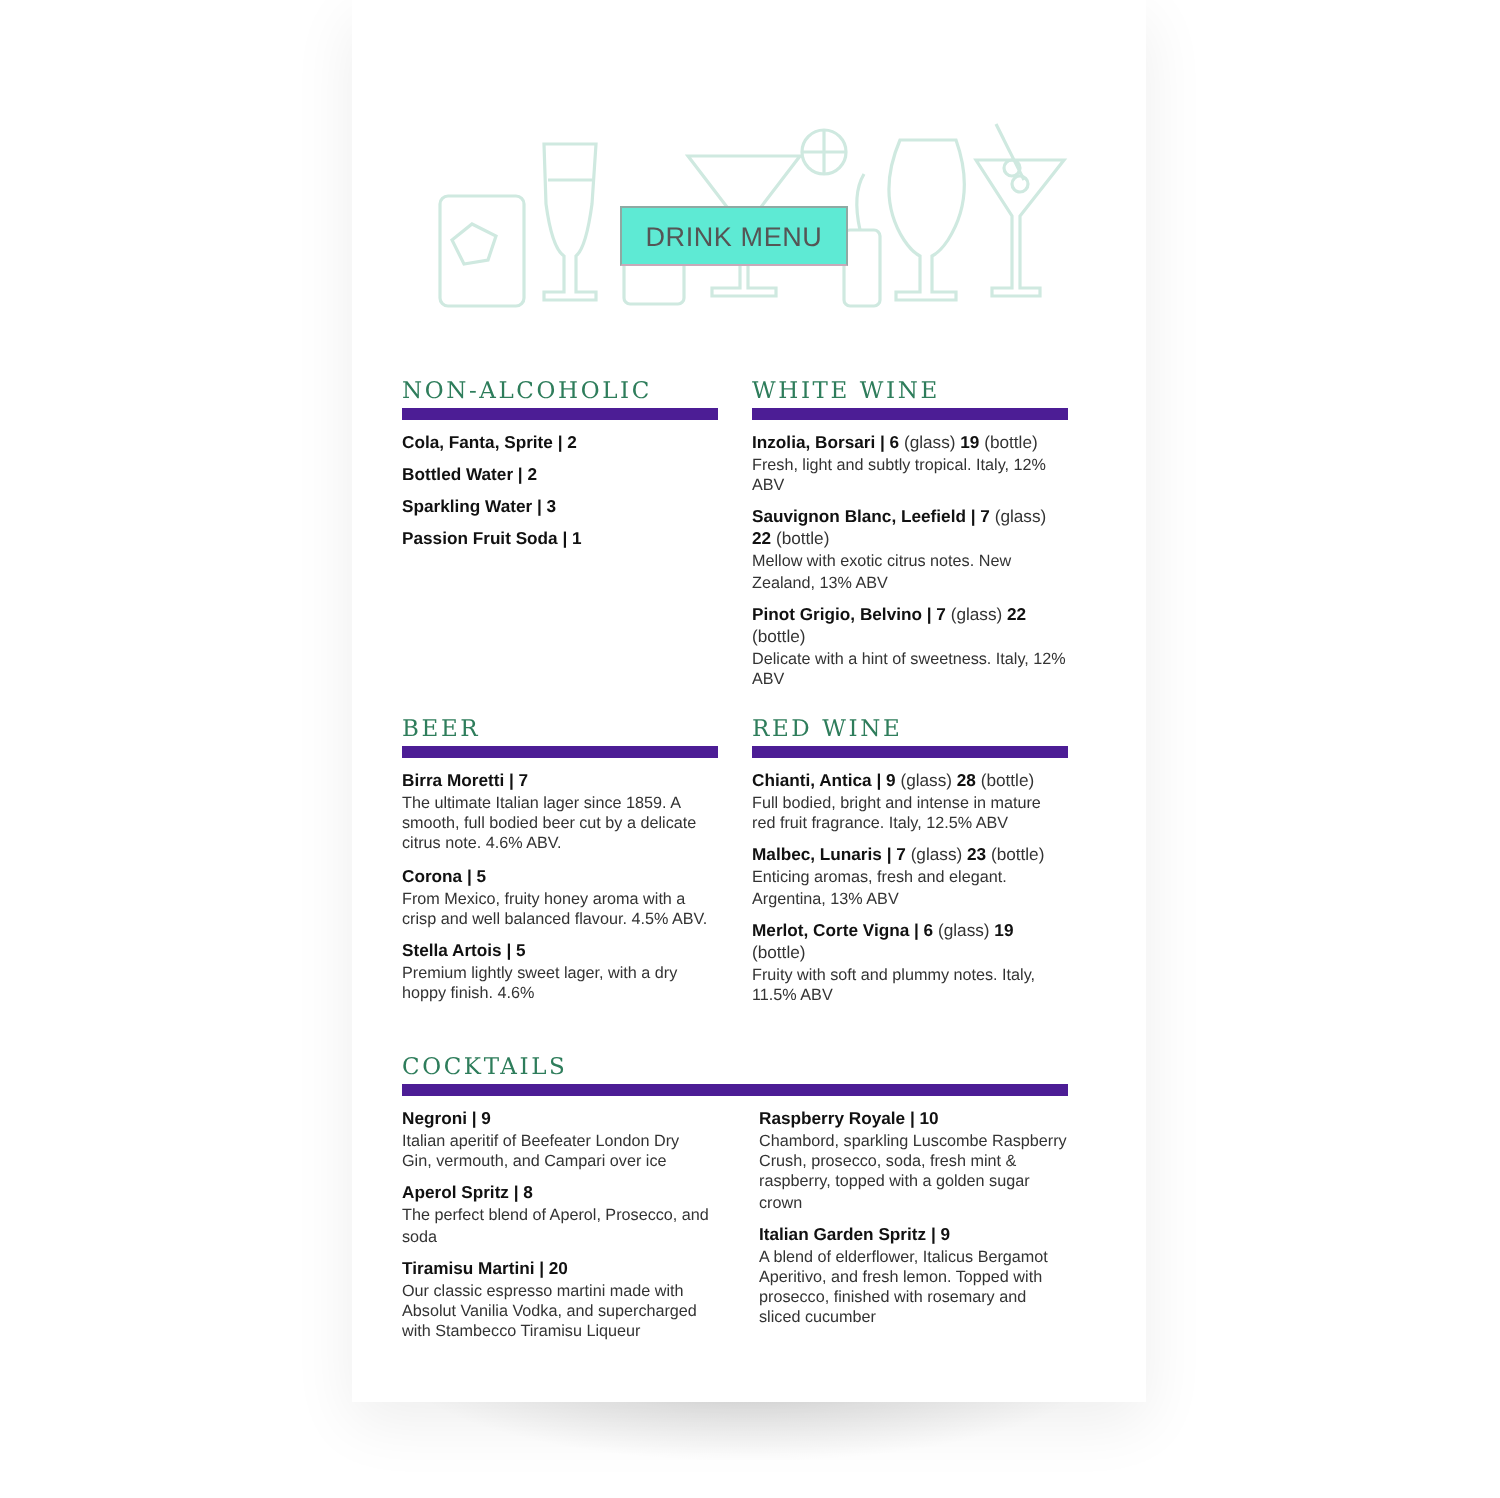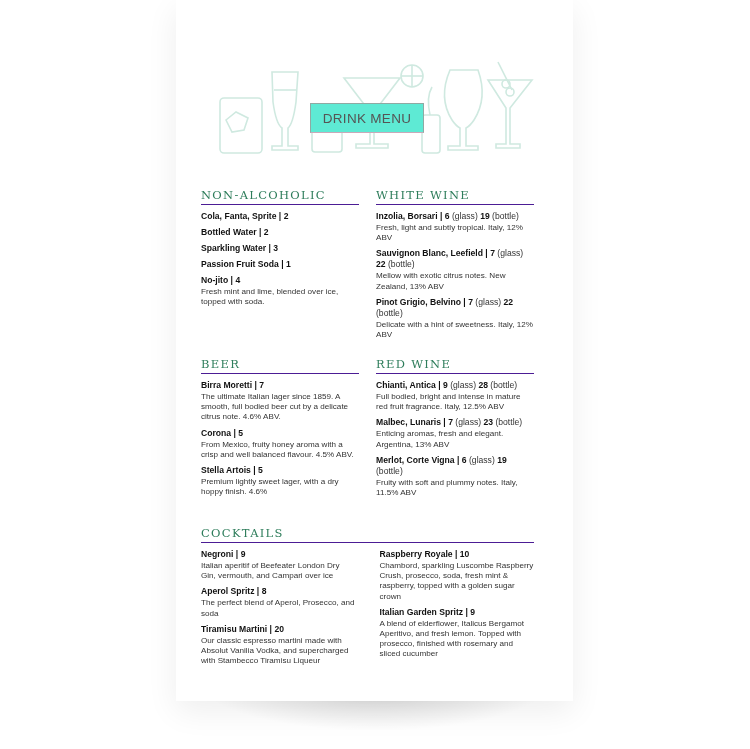--- a/index.html
+++ b/index.html
@@ -22,21 +22,21 @@
     .title-box {
       position: absolute; left: 134px; top: 103px; width: 114px; height: 30px;
       border: 1px solid #8fa9a3; background: #5eead4;
       display: flex; align-items: center; justify-content: center;
       font-size: 13.5px; letter-spacing: 0.3px; color: #555; box-sizing: border-box;
       border-bottom-color: #c9a9b9;
     }
     .section { position: absolute; }
     .sec-title {
       font-family: "DejaVu Serif", serif; font-size: 11.5px; letter-spacing: 1.3px;
-      color: #2e7d5b; padding-bottom: 2px; border-bottom: 1px solid #4c1d95; margin-bottom: 6px;
+      color: #2e7d5b; padding-bottom: 2px; border-bottom: 6px solid #4c1d95; margin-bottom: 6px;
     }
     .item { margin-bottom: 5px; }
     .item-name { font-size: 8.6px; font-weight: bold; line-height: 11px; color: #111; }
     .item-name .unit { font-weight: normal; color: #333; }
     .item-desc { font-size: 8.1px; line-height: 10.2px; color: #333; margin-top: 1px; }
     .cols { display: flex; gap: 24px; }
     .col { width: 162px; }
   </style>
 </head>
 <body>
@@ -86,24 +86,20 @@
         <div class="item-name">Cola, Fanta, Sprite | 2</div>
       </div>
     <div class="item">
         <div class="item-name">Bottled Water | 2</div>
       </div>
     <div class="item">
         <div class="item-name">Sparkling Water | 3</div>
       </div>
     <div class="item">
         <div class="item-name">Passion Fruit Soda | 1</div>
-      </div>
-    <div class="item">
-        <div class="item-name">No-jito | 4</div>
-        <div class="item-desc">Fresh mint and lime, blended over ice, topped with soda.</div>
       </div>
   </div>
 
   <div class="section" style="left:200px; top:188px; width:158px;">
     <div class="sec-title">WHITE WINE</div>
     <div class="item">
       <div class="item-name"><span>Inzolia, Borsari | 6</span> <span class="unit">(glass)</span> <span>19</span> <span class="unit">(bottle)</span></div>
       <div class="item-desc">Fresh, light and subtly tropical. Italy, 12% ABV</div>
     </div>
     <div class="item">

